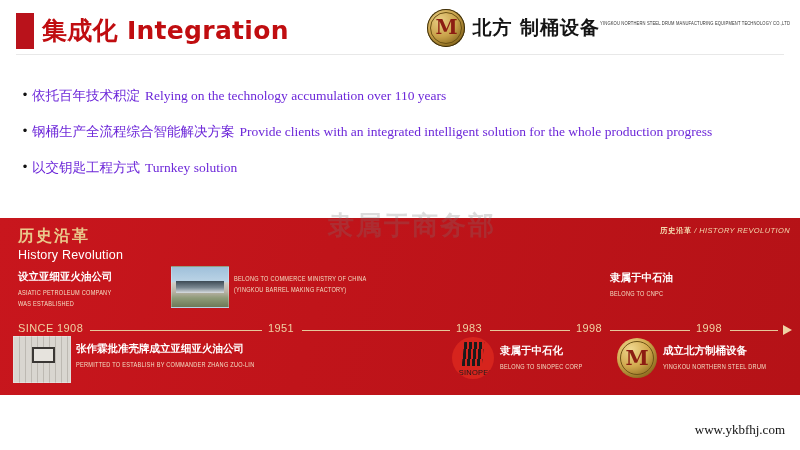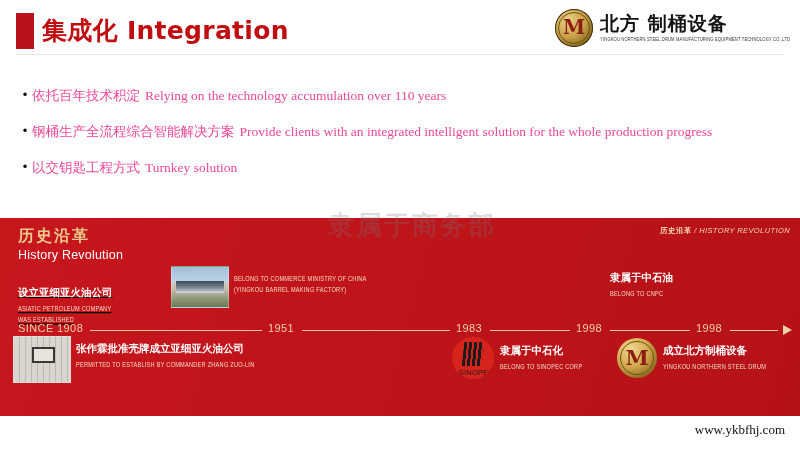--- a/index.html
+++ b/index.html
@@ -33,54 +33,54 @@
   }
   .logo-emblem::before{
     content:"";position:absolute;left:3px;top:3px;right:3px;bottom:3px;
     border-radius:50%;border:1px solid #6b5114;
   }
   .logo-emblem .m{
     font-family:"DejaVu Serif","Liberation Serif",serif;
     font-size:20px;font-weight:bold;color:#8c1d12;line-height:1;
     position:relative;top:-1px;
   }
-  .logo-words{display:flex;flex-direction:column;justify-content:center;}
+  .logo-words{display:flex;justify-content:center;}
   .logo-cn{
     font-size:19px;font-weight:bold;color:#141414;letter-spacing:1px;
     line-height:1.05;white-space:nowrap;
     font-family:"DejaVu Sans","Liberation Sans",sans-serif;
   }
   .logo-en{
     font-size:4.1px;color:#333;letter-spacing:.15px;line-height:1.4;
     white-space:nowrap;margin-top:2px;transform:scaleY(1.25);transform-origin:left top;
   }
 
   
   .bullets{position:absolute;left:18px;top:84px;width:770px;}
   .bullet{display:flex;align-items:flex-start;margin-bottom:13px;}
   .bullet .dot{
     width:14px;flex:0 0 14px;text-align:center;
     font-size:13px;line-height:22px;color:#111;
   }
   .bullet .btxt{
-    font-size:13.5px;line-height:22px;color:#ec4899;white-space:nowrap;
+    font-size:13.5px;line-height:22px;color:#6d28d9;white-space:nowrap;
     font-family:"DejaVu Serif","Liberation Serif",serif;
   }
   .bullet .btxt .cn{
     font-family:"DejaVu Sans","Liberation Sans",sans-serif;
     font-size:13.5px;
   }
   .bullet .btxt .en{
     font-family:"Liberation Serif","DejaVu Serif",serif;
     font-size:13.5px;margin-left:5px;
   }
 
   
   .panel{
-    position:absolute;left:0;top:218px;width:800px;height:198px;
+    position:absolute;left:0;top:218px;width:800px;height:177px;
     background:linear-gradient(105deg,#c8161d 0%,#c0141a 40%,#b51217 100%);
     overflow:hidden;
   }
   .panel-head{position:absolute;left:18px;top:8px;}
   .panel-cn{
     font-size:16px;font-weight:bold;color:#e9c98c;letter-spacing:2px;
     line-height:1.25;font-family:"DejaVu Sans","Liberation Sans",sans-serif;
   }
   .panel-en{font-size:12.5px;color:#ffffff;letter-spacing:.2px;line-height:1.35;margin-top:1px;}
   .panel-corner{
@@ -247,21 +247,21 @@
 
     <div class="panel-head">
       <div class="panel-cn">历史沿革</div>
       <div class="panel-en">History Revolution</div>
     </div>
 
     <div class="panel-corner">
       <span class="ccn">历史沿革</span><span> / </span><span>HISTORY REVOLUTION</span>
     </div>
 
-    <div class="ms" style="left:18px;top:68px;text-decoration:underline;">
+    <div class="ms" style="left:18px;top:52px;">
       <div class="cn">设立亚细亚火油公司</div>
       <div class="en">
         <div>ASIATIC PETROLEUM COMPANY</div>
         <div>WAS ESTABLISHED</div>
       </div>
     </div>
 
     <div class="thumb thumb-factory" style="left:171px;top:48px;width:56px;height:40px;"></div>
     <div class="ms" style="left:234px;top:52px;">
       <div class="en">

